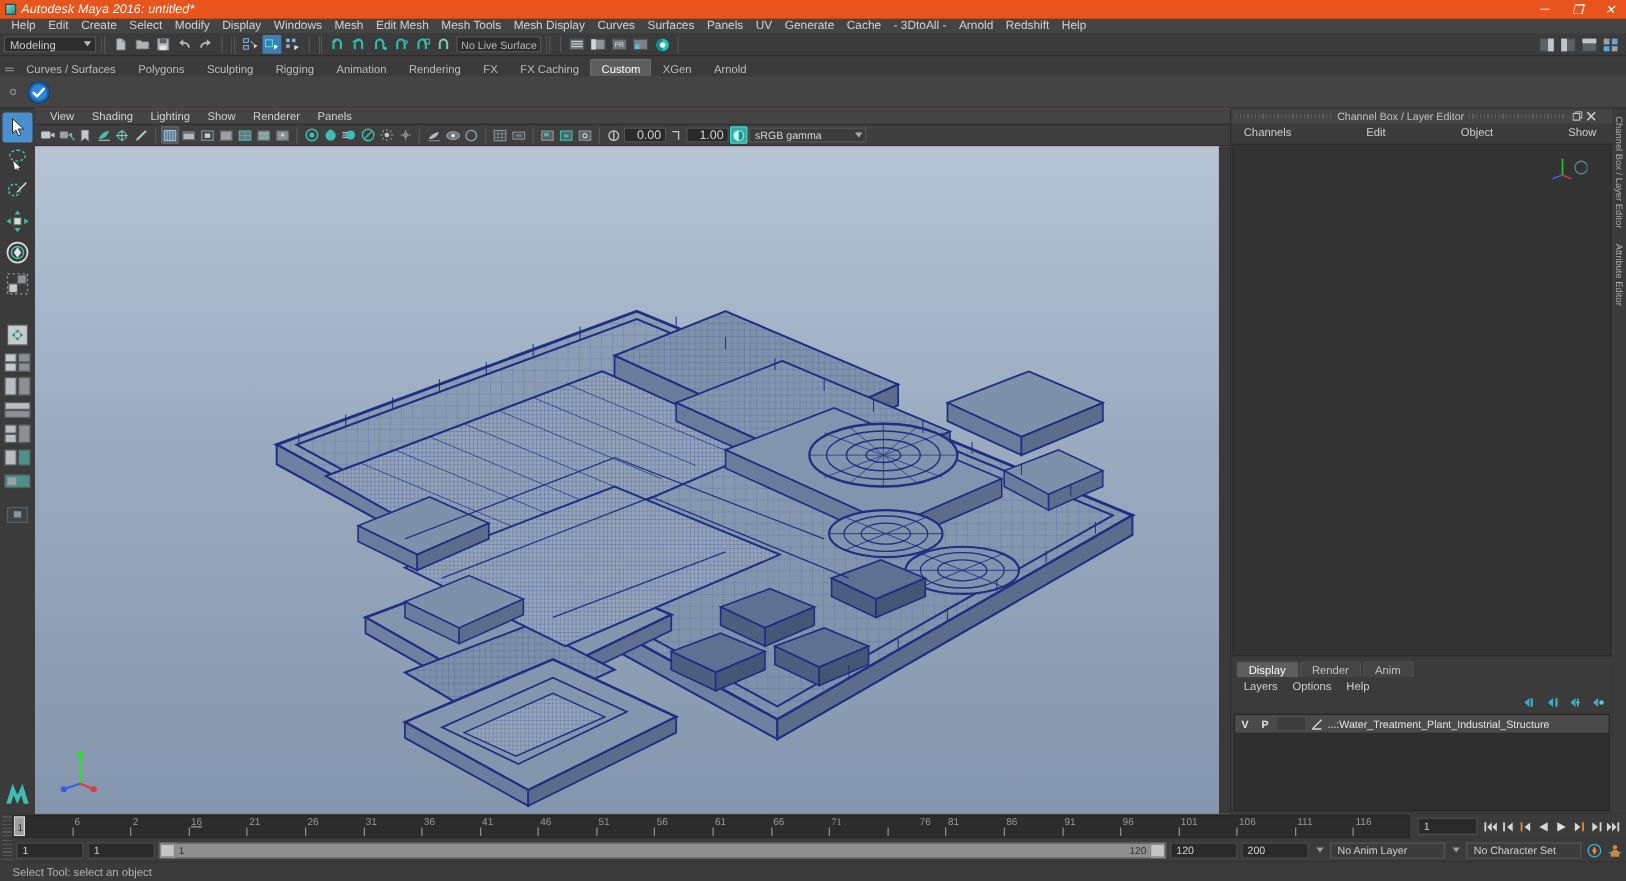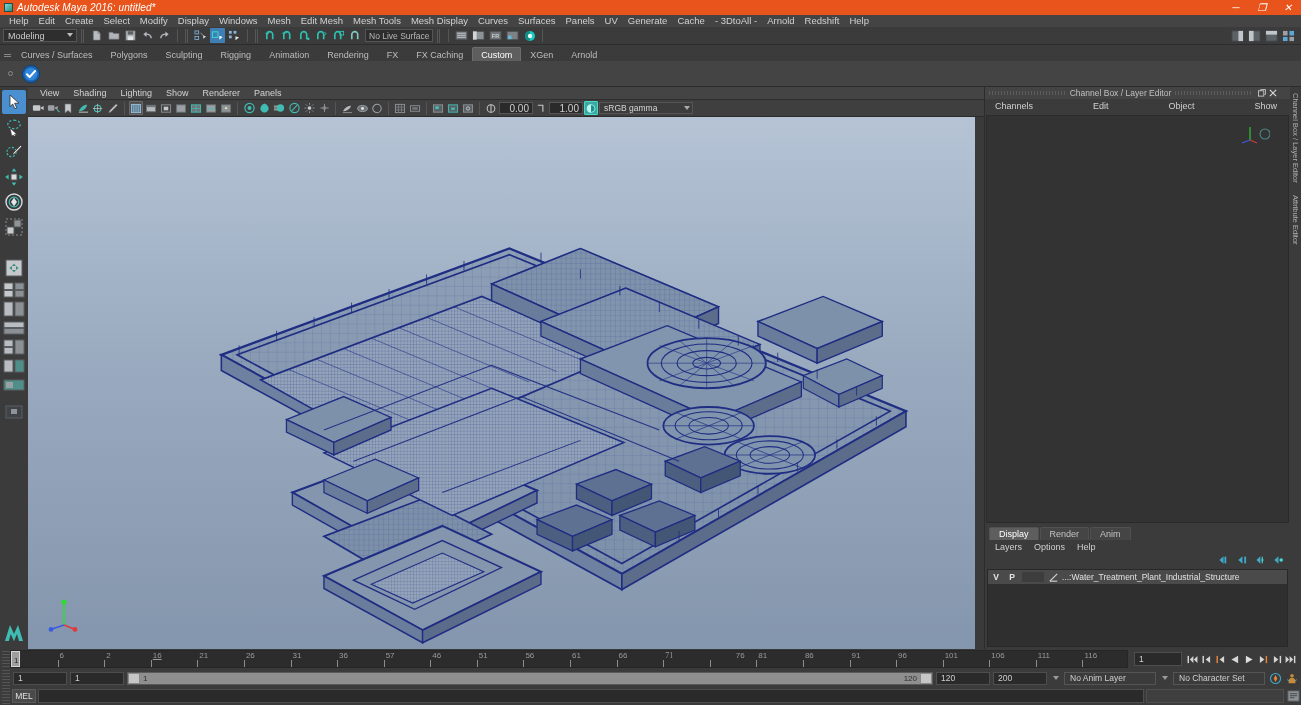--- a/index.html
+++ b/index.html
@@ -1001,21 +1001,21 @@
         <div class="tl-num" style="left: 141.75px; text-decoration: underline;">16</div>
         <div class="tl-tick" style="left: 186.333px;"></div>
         <div class="tl-num" style="left: 188.333px;">21</div>
         <div class="tl-tick" style="left: 232.917px;"></div>
         <div class="tl-num" style="left: 234.917px;">26</div>
         <div class="tl-tick" style="left: 279.5px;"></div>
         <div class="tl-num" style="left: 281.5px;">31</div>
         <div class="tl-tick" style="left: 326.083px;"></div>
         <div class="tl-num" style="left: 328.083px;">36</div>
         <div class="tl-tick" style="left: 372.667px;"></div>
-        <div class="tl-num" style="left: 374.667px;">57</div>
+        <div class="tl-num" style="left: 374.667px;">41</div>
         <div class="tl-tick" style="left: 419.25px;"></div>
         <div class="tl-num" style="left: 421.25px;">46</div>
         <div class="tl-tick" style="left: 465.833px;"></div>
         <div class="tl-num" style="left: 467.833px;">51</div>
         <div class="tl-tick" style="left: 512.417px;"></div>
         <div class="tl-num" style="left: 514.417px;">56</div>
         <div class="tl-tick" style="left: 559px;"></div>
         <div class="tl-num" style="left: 561px;">61</div>
         <div class="tl-tick" style="left: 605.583px;"></div>
         <div class="tl-num" style="left: 607.583px;">66</div>
@@ -1137,28 +1137,17 @@
     </div>
     <div class="cmdico" style="padding-right:3px">
       <svg width="14" height="13" viewBox="0 0 15 14">
           <circle cx="7.5" cy="3.6" r="2.2" fill="#c98a3a"></circle>
           <path d="M7.5 6.2c2.6 0 4.2 1.8 4.2 4.2v2.6H3.3v-2.6c0-2.4 1.6-4.2 4.2-4.2z" fill="#c98a3a"></path>
           <path d="M1.5 8.5l2.4 1.4M13.5 8.5l-2.4 1.4" stroke="#3fa9c9" stroke-width="1.2"></path>
         </svg>
     </div>
   </div>
 
-  <div class="cmdbar">
-    <div class="tb-grip"></div>
-    <div class="mel">
-      <span>MEL</span>
-    </div>
-    <div class="cmdinput"></div>
-    <div class="cmdout"></div>
-    <div class="cmdico">
-      <svg width="13" height="12" viewBox="0 0 14 13">
-          <rect x="1" y="1" width="12" height="11" fill="#8d9296" stroke="#5a5e62"></rect>
-          <path d="M3 4h8M3 6.2h8M3 8.4h5" stroke="#3f4347" stroke-width="1"></path>
-        </svg>
-    </div>
+
+  <div class="helpline">
+    <span>Select Tool: select an object</span>
   </div>
-
 </div>
 
 </body></html>

